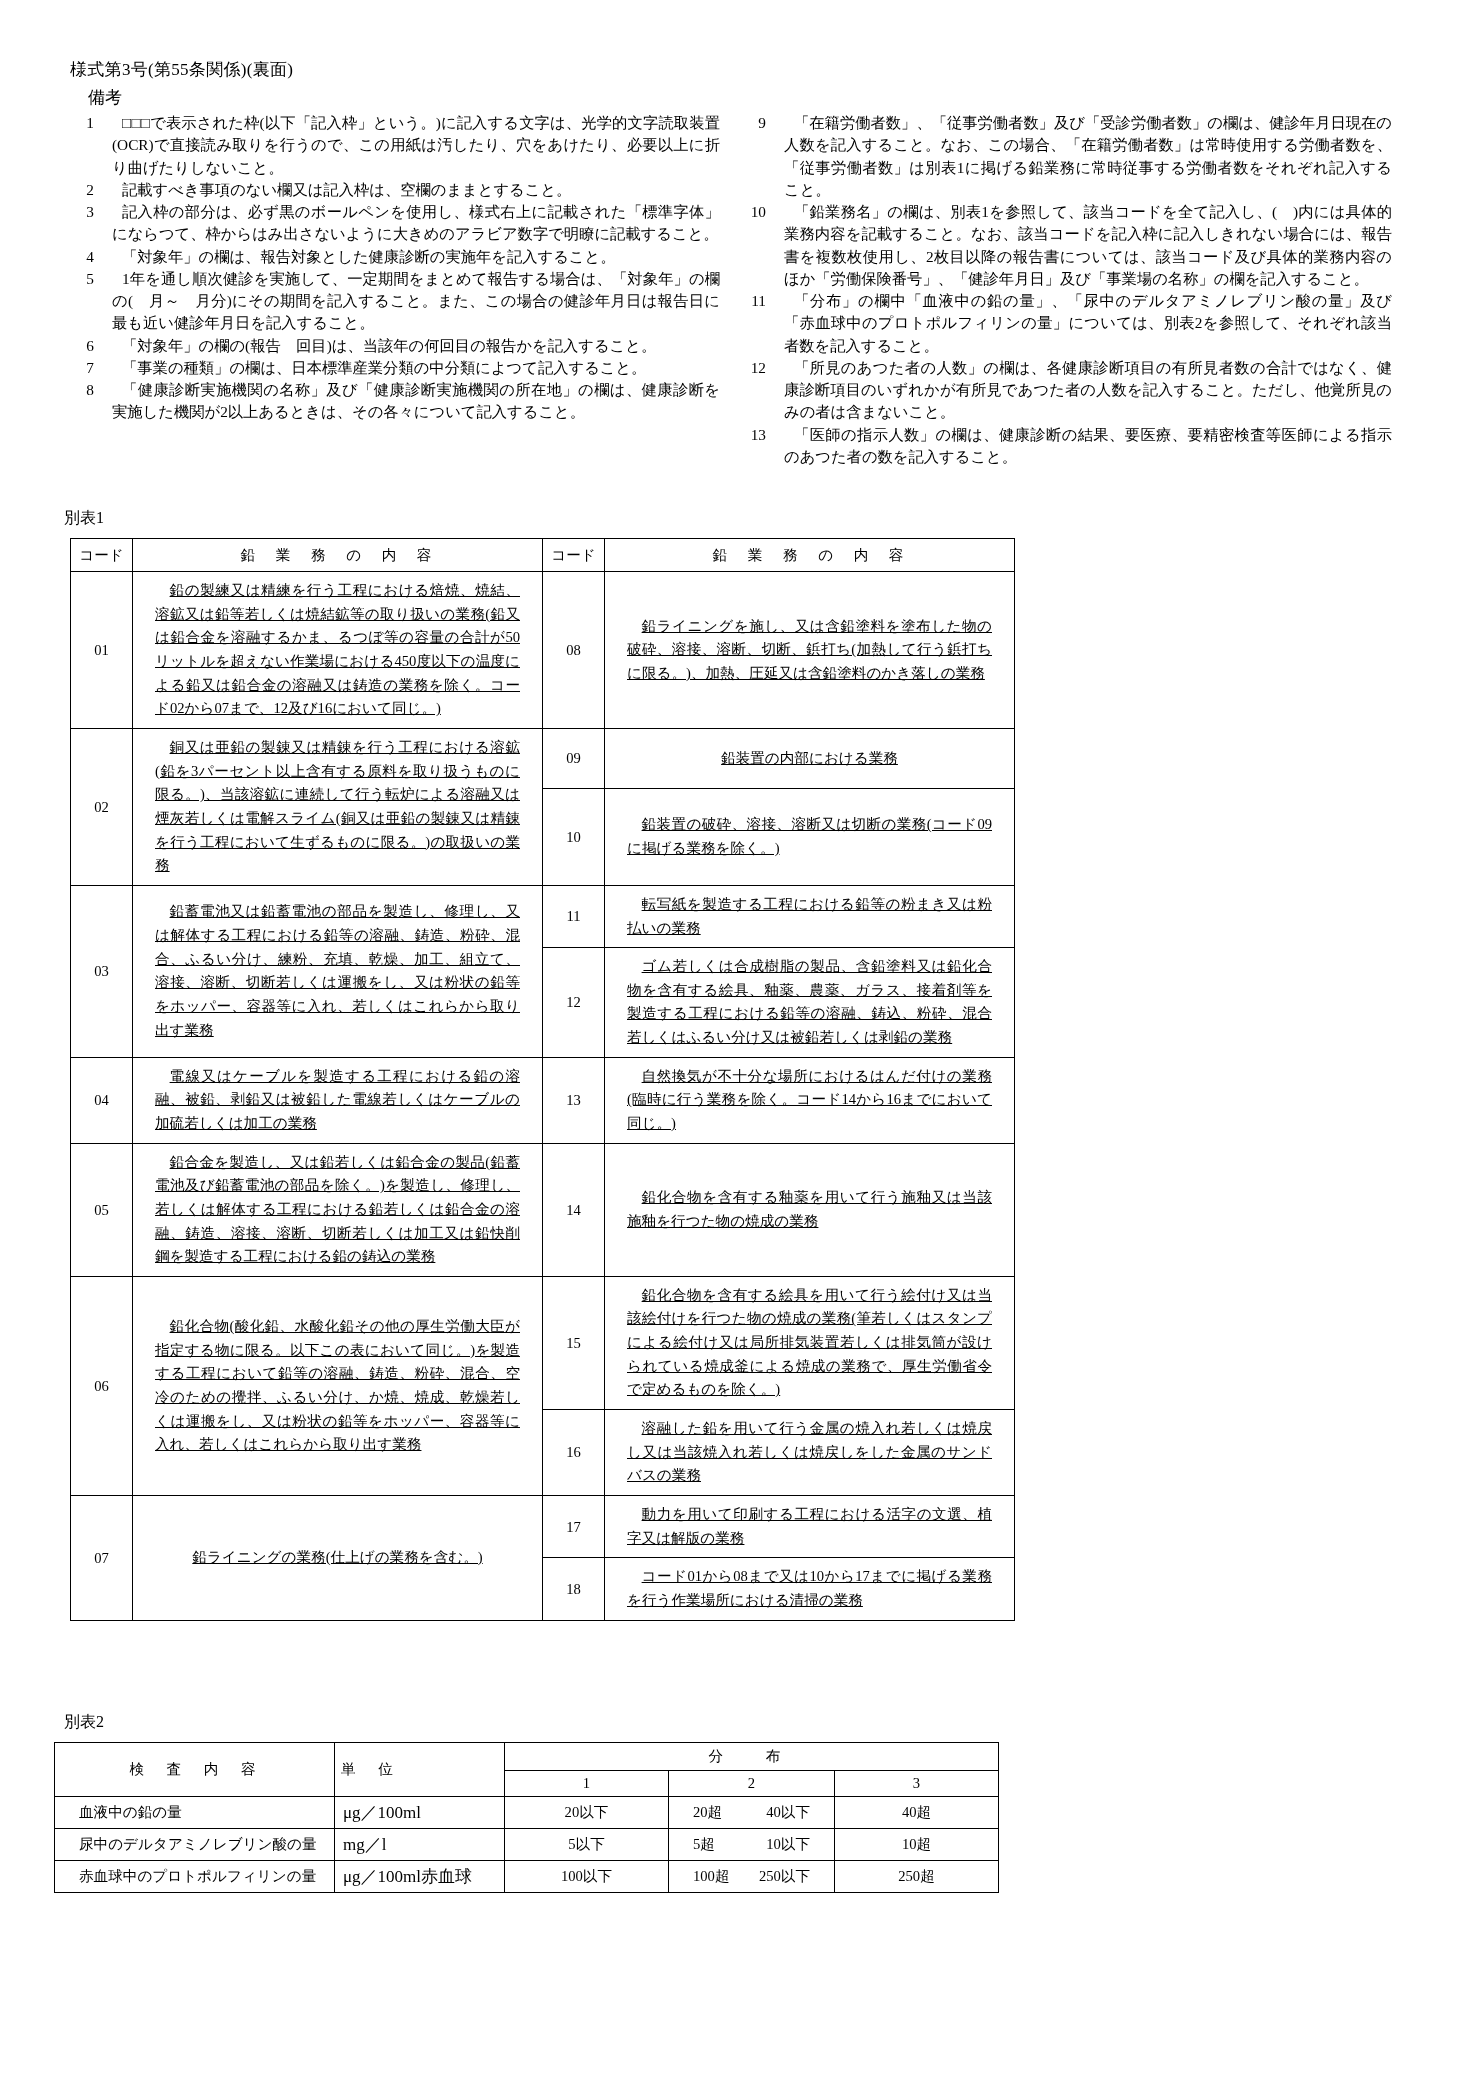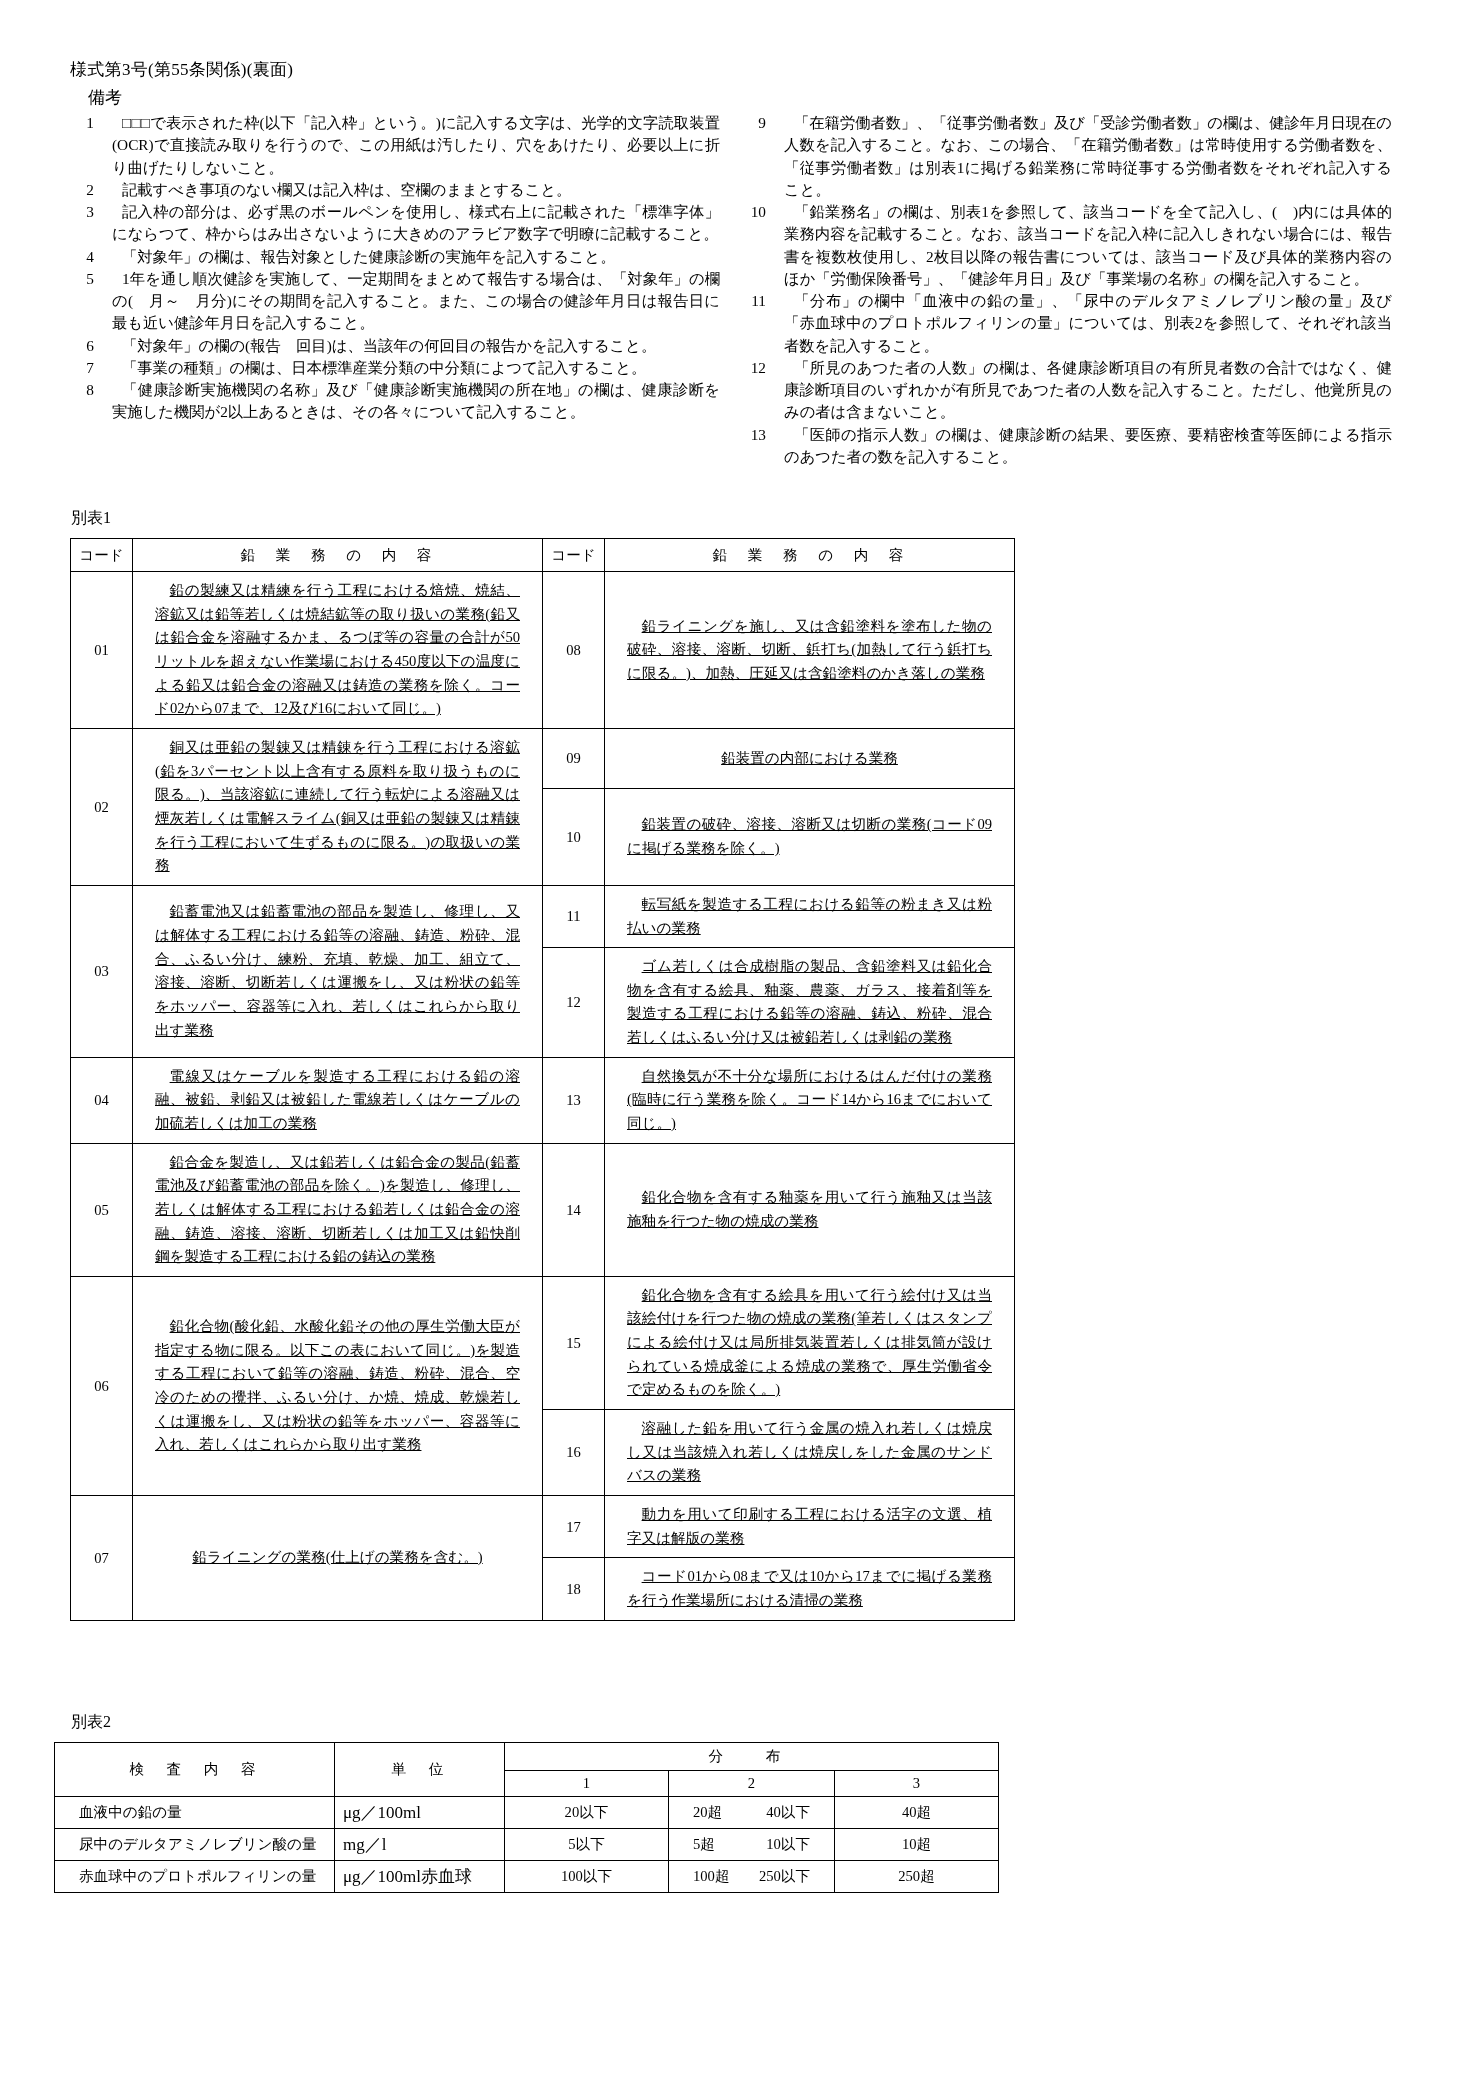--- a/index.html
+++ b/index.html
@@ -72,21 +72,21 @@
     text-align: justify;
     text-justify: inter-character;
     padding-left: 8px;
     text-indent: 10px;
   }
 
   
   .table-caption {
     position: absolute;
     font-size: 16px;
-    left: 71px;
+    left: 64px;
   }
   #cap-beppyo1 { top: 494px; }
   #cap-beppyo2 { top: 1698px; }
 
   
   .beppyo1-wrap {
     position: absolute;
     left: 70px;
     top: 524px;
     width: 944px;
@@ -139,21 +139,21 @@
     width: 944px;
     font-size: 14.6px;
   }
   table.b2 td, table.b2 th {
     border: 1px solid #000;
     padding: 4px 6px;
     font-weight: normal;
     vertical-align: middle;
   }
   table.b2 th.c-insp { width: 280px; text-align: center; letter-spacing: 4px; }
-  table.b2 th.c-unit { width: 170px; text-align: center; letter-spacing: 4px; }
+  table.b2 th.c-unit { width: 170px; text-align: left; letter-spacing: 4px; }
   table.b2 th.c-dist { text-align: center; letter-spacing: 14px; }
   table.b2 th.c-n    { text-align: center; }
   table.b2 td.name   { text-align: left; padding-left: 24px; }
   table.b2 td.unit   { text-align: left; padding-left: 8px; font-size: 17px; }
   table.b2 td.val    { text-align: center; }
   table.b2 td.val2   { text-align: center; }
   .v2inner {
     display: flex;
     justify-content: space-between;
     padding: 0 18px;

